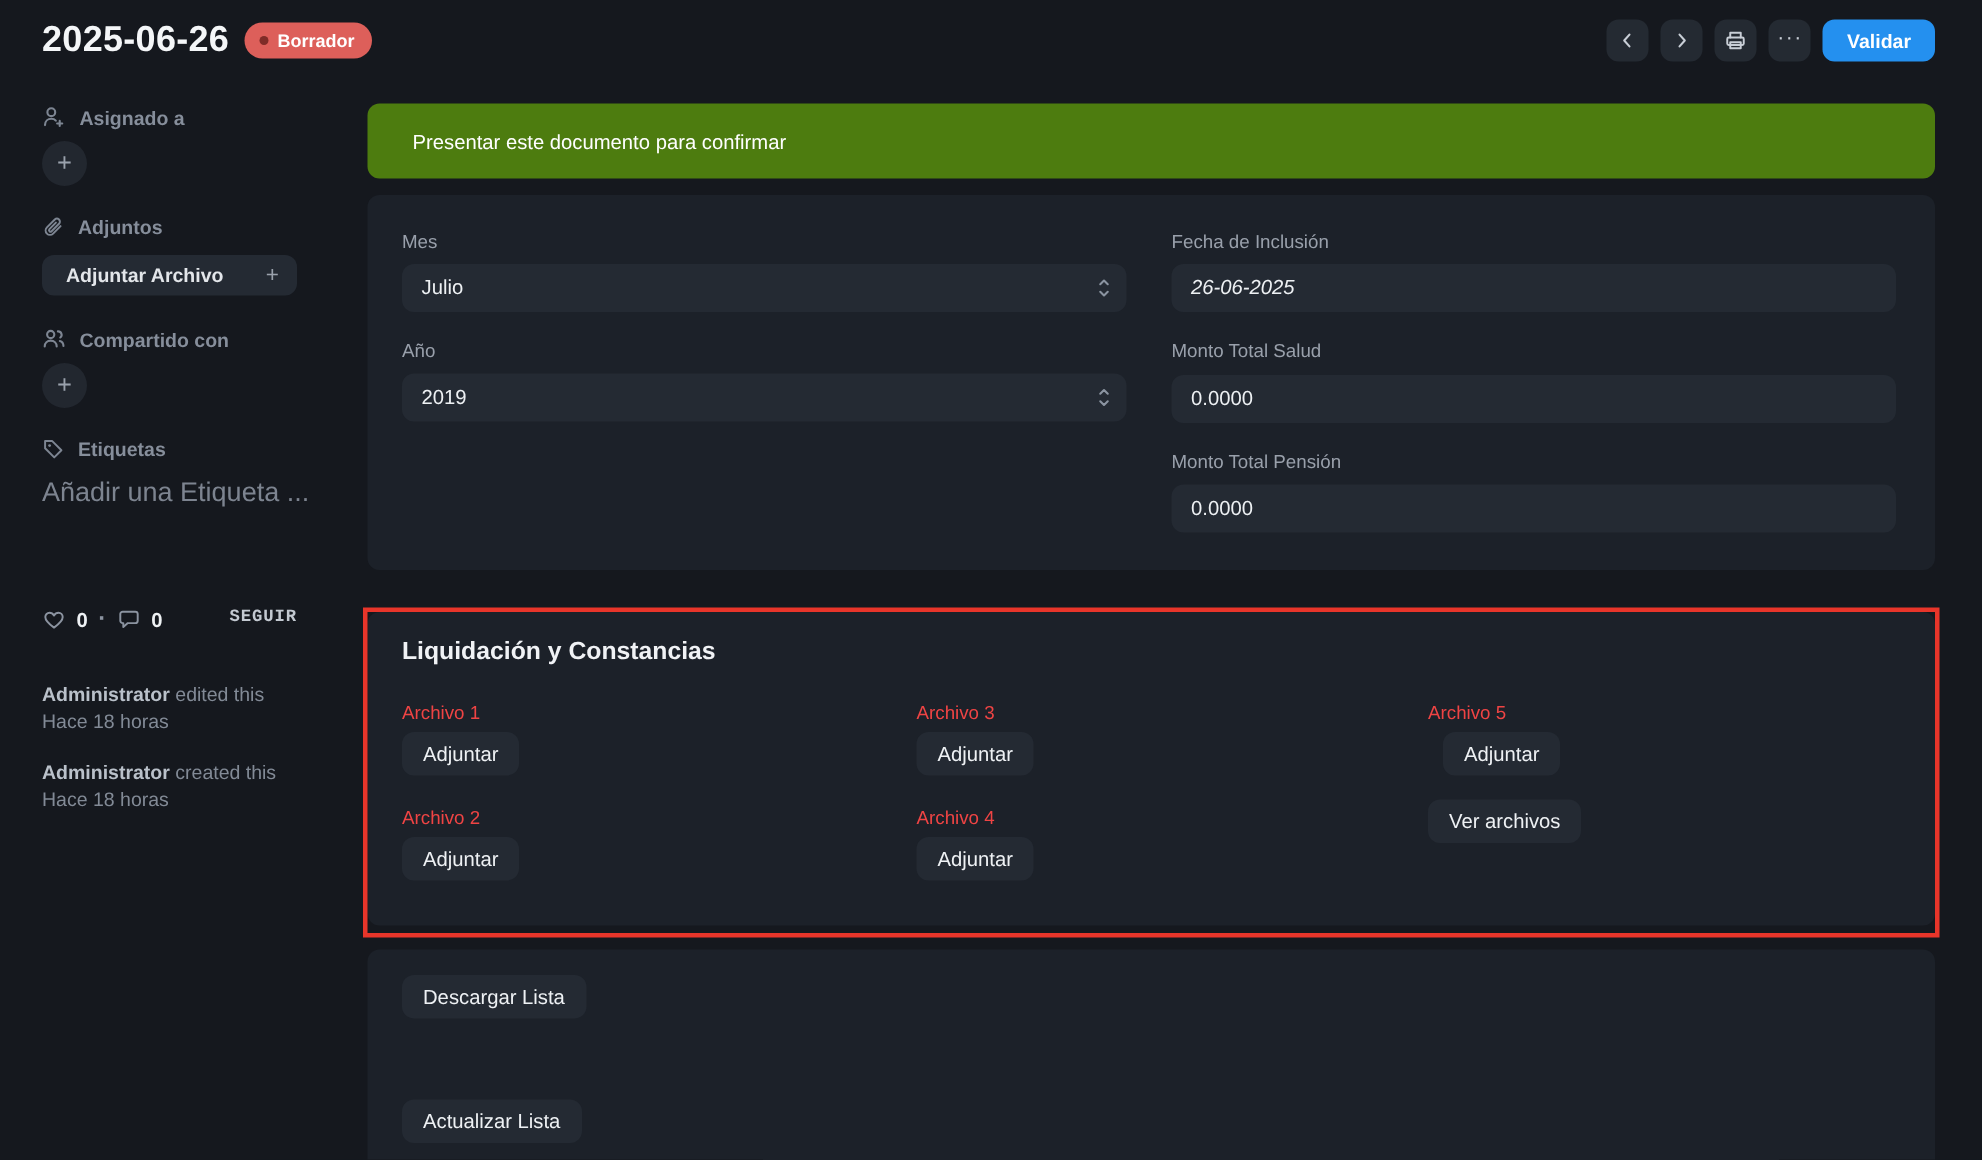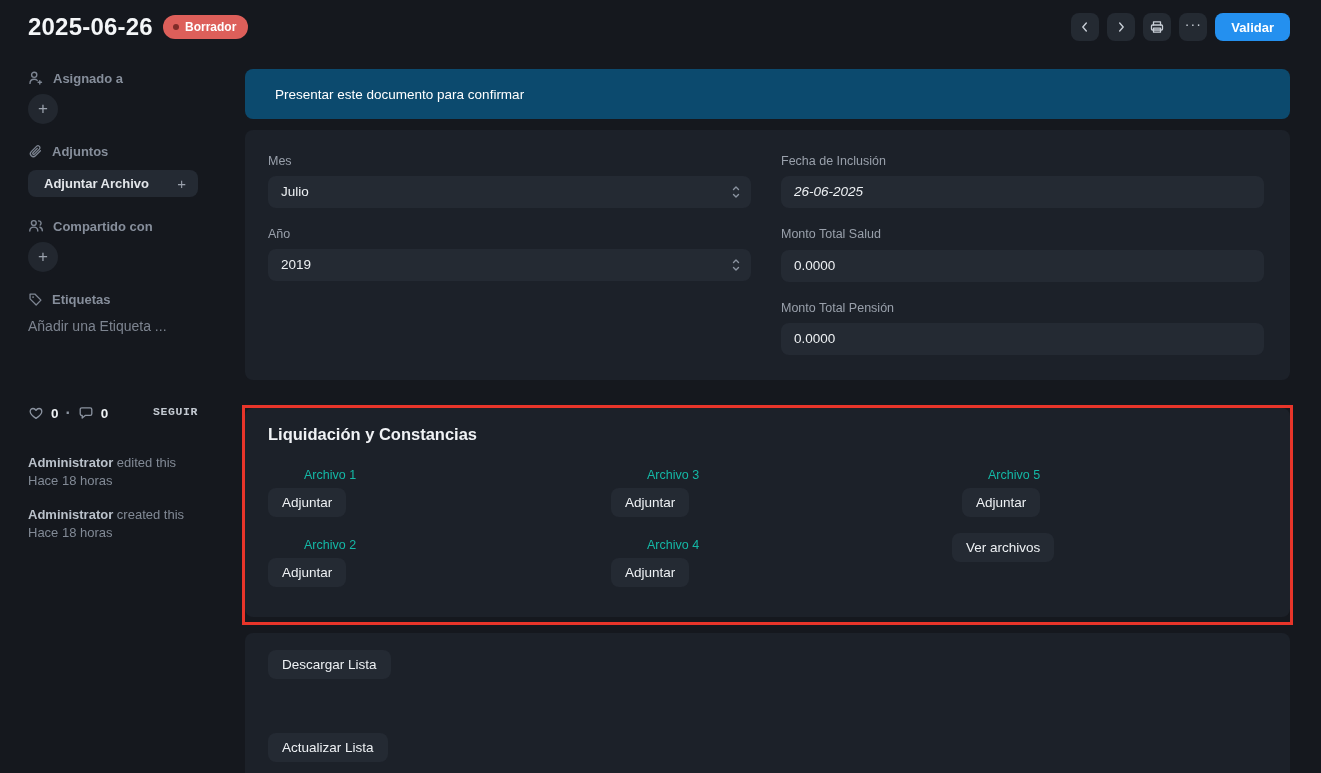--- a/index.html
+++ b/index.html
@@ -49,40 +49,40 @@
     display:flex; align-items:center; justify-content:center; cursor:pointer; border:none;
   }
   .attach-btn {
     position:absolute; left:28px; top:116px; width:170px; height:27px;
     background:#242a33; border-radius:8px; border:none; cursor:pointer;
     display:flex; align-items:center; justify-content:space-between;
     padding:0 12px 0 16px; color:#e3e6ea; font-size:13px; font-weight:600;
     font-family:"Liberation Sans", sans-serif;
   }
   .attach-btn .plus-glyph { color:#9aa1ac; font-size:15px; font-weight:400; }
-  .muted-line { position:absolute; left:28px; color:#7d8490; font-size:14px; }
+  .muted-line { position:absolute; left:28px; color:#7d8490; font-size:18px; }
   .likes-row { position:absolute; left:28px; top:350px; display:flex; align-items:center; gap:7px; color:#8b93a0; }
   .likes-row .count { color:#eef1f4; font-size:13.5px; font-weight:700; }
   .likes-row .sep { color:#8b93a0; font-weight:700; }
   .follow-btn {
     position:absolute; right:47px; top:351px; background:none; border:none;
     color:#c3c9d1; font-size:11.5px; font-weight:700; letter-spacing:.6px; cursor:pointer;
     font-family:Liberation Mono, monospace;
   }
   .activity { position:absolute; left:28px; top:400px; width:200px; }
   .activity .entry { margin-bottom:18px; }
   .activity .line1 { font-size:13px; color:#828a96; line-height:17px; }
   .activity .line1 .user { color:#bac1ca; font-weight:700;text-align:right; }
   .activity .time { font-size:13px; color:#828a96; margin-top:2px; }
 
   
   .main { position:absolute; left:245px; top:54px; width:1045px; height:719px; }
   .banner {
     position:absolute; left:0; top:15px; width:1045px; height:50px;
-    background:#0c4a6e; border-radius:8px; display:flex; align-items:center;
+    background:#4d7c0f; border-radius:8px; display:flex; align-items:center;
     padding-left:30px; color:#fff; font-size:13.5px; font-weight:400;
   }
   .card { position:absolute; background:#1c2129; border-radius:8px; }
   .card-form { left:0; top:76px; width:1045px; height:250px; }
   .fcol { position:absolute; width:483px; }
   .fcol.left { left:23px; top:0; }
   .fcol.right { left:536px; top:0; }
   .flabel { position:absolute; font-size:12.5px; color:#99a0ab; }
   .field {
     position:absolute; width:483px; height:32px; background:#242a33; border-radius:8px;
@@ -93,21 +93,21 @@
 
   
   .card-section { left:0; top:354px; width:1045px; height:209px; }
   .annotation {
     position:absolute; left:-3px; top:351px; width:1051px; height:220px;
     border:3px solid #e8352a; pointer-events:none; z-index:5;
   }
   .section-title { position:absolute; left:23px; top:17px; font-size:16.5px; font-weight:700; color:#f0f2f5; }
   .scol { position:absolute; top:0; width:320px; }
   .scol.c1 { left:23px; } .scol.c2 { left:366px; } .scol.c3 { left:707px; }
-  .slabel { position:absolute; font-size:12.5px; color:#14b8a6;margin-left:36px; }
+  .slabel { position:absolute; font-size:12.5px; color:#ef4444; }
   .btn-default {
     position:absolute; height:29px; border-radius:8px; background:#242a33; border:none;
     color:#eef1f4; font-size:13.5px; font-weight:500; padding:0 14px; cursor:pointer;
     font-family:"Liberation Sans", sans-serif;
   }
 
   
   .card-bottom { left:0; top:579px; width:1045px; height:200px; }
   .desc-text {
     position:absolute; left:23px; top:49px; width:490px;

